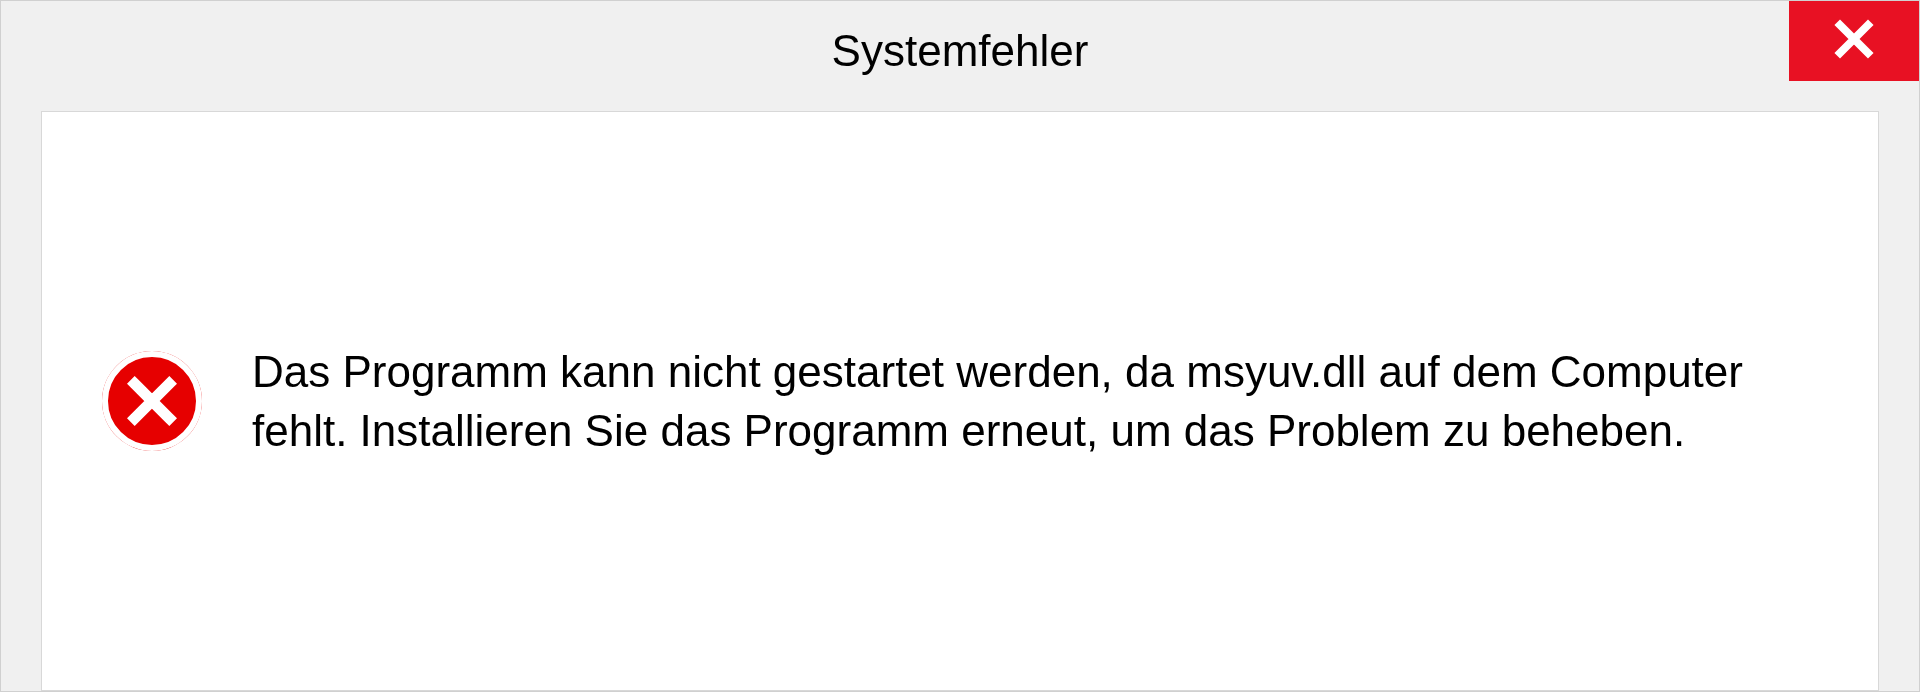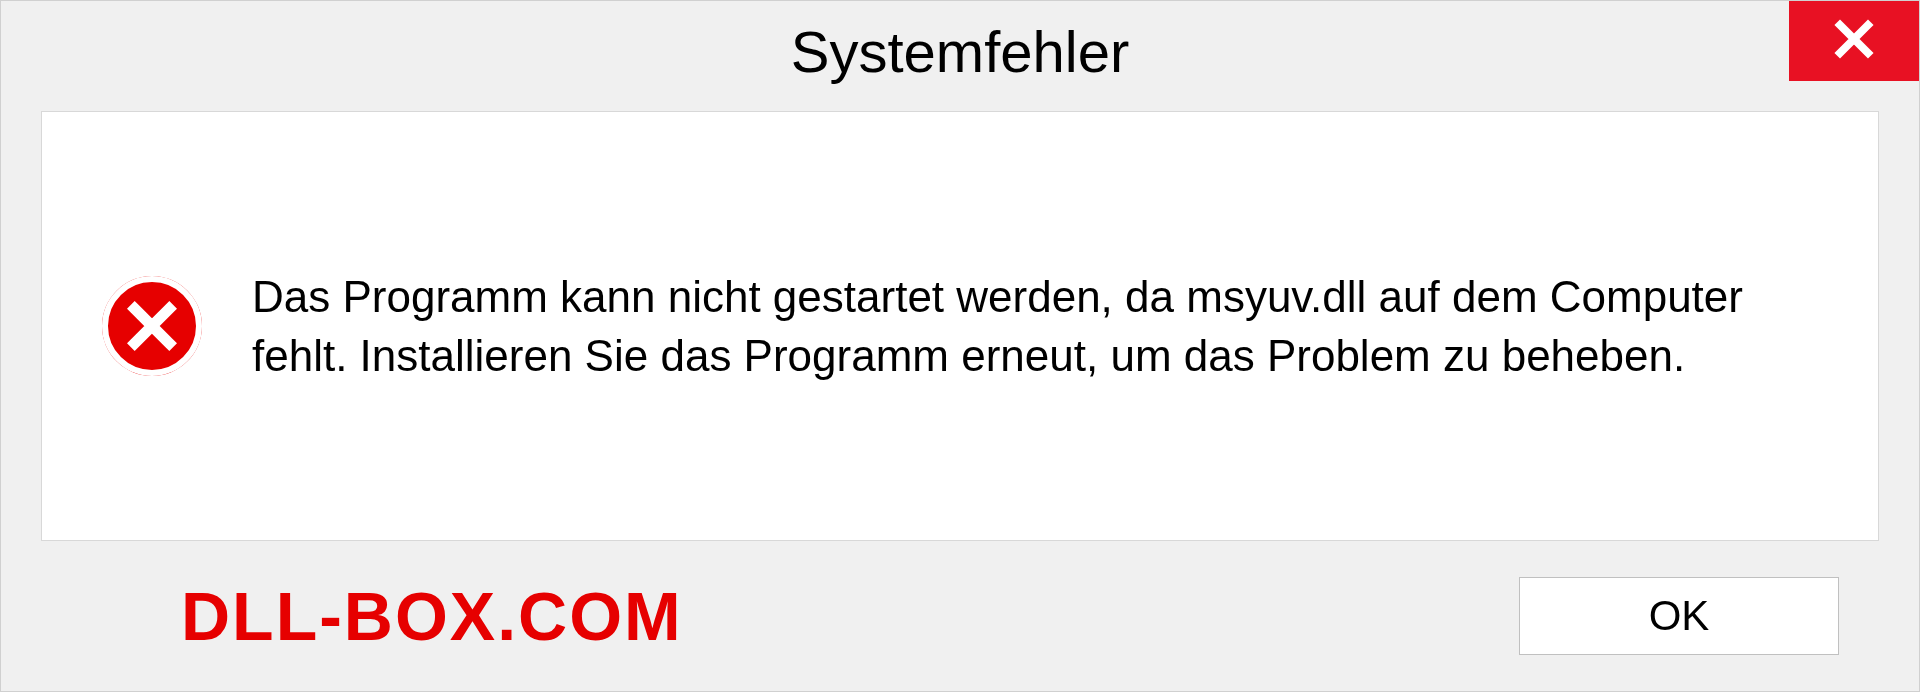--- a/index.html
+++ b/index.html
@@ -24,21 +24,21 @@
     }
     .titlebar {
       height: 100px;
       display: flex;
       align-items: center;
       justify-content: center;
       position: relative;
       background: #f0f0f0;
     }
     .title {
-      font-size: 58px;
+      font-size: 44px;
       color: #000000;
       font-weight: normal;
     }
     .close-button {
       position: absolute;
       right: 0;
       top: 0;
       width: 130px;
       height: 80px;
       background: #e81123;
@@ -138,20 +138,14 @@
 
   <div class="content-area">
     <div class="error-icon">
       <svg viewBox="0 0 24 24">
         <path d="M4 4 L20 20 M20 4 L4 20" stroke="#ffffff" stroke-width="5" stroke-linecap="square" fill="none"></path>
       </svg>
     </div>
     <div class="error-message">Das Programm kann nicht gestartet werden, da msyuv.dll auf dem Computer fehlt. Installieren Sie das Programm erneut, um das Problem zu beheben.</div>
   </div>
 
-  <div class="footer">
-    <div class="watermark">DLL-BOX.COM</div>
-    <div class="ok-button">
-      <span>OK</span>
-    </div>
-  </div>
 
 </div>
 
 </body></html>

